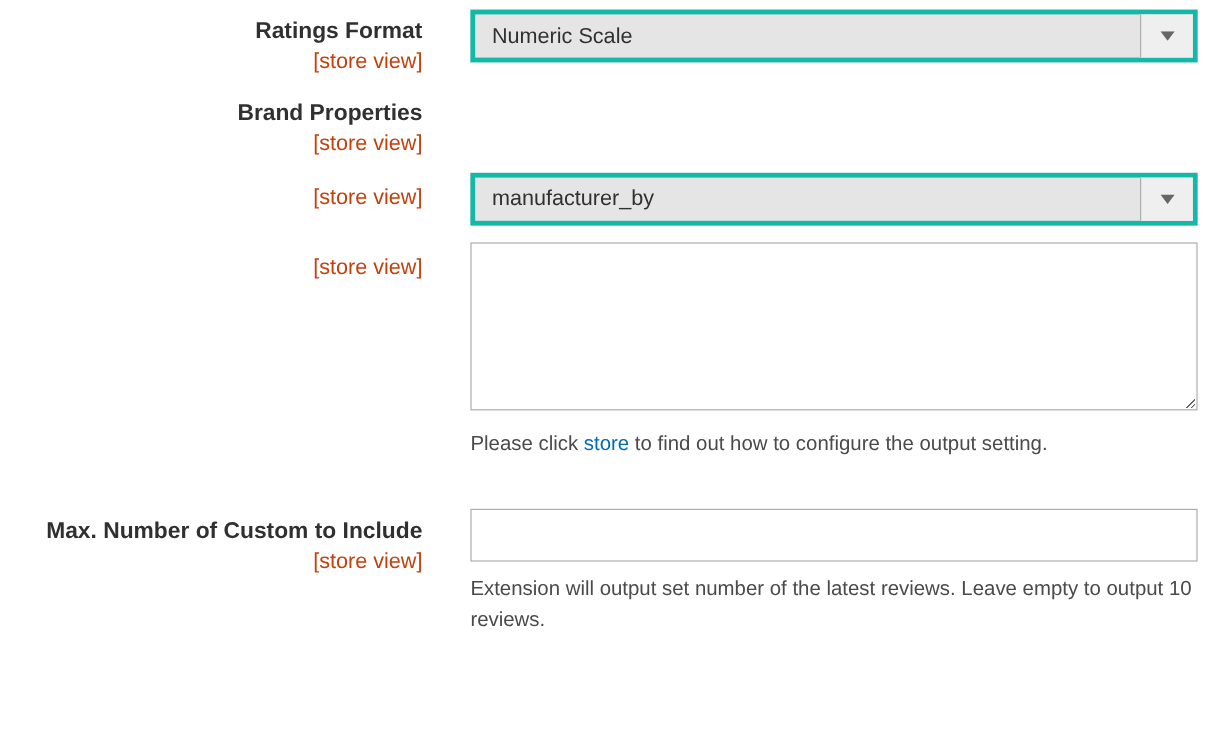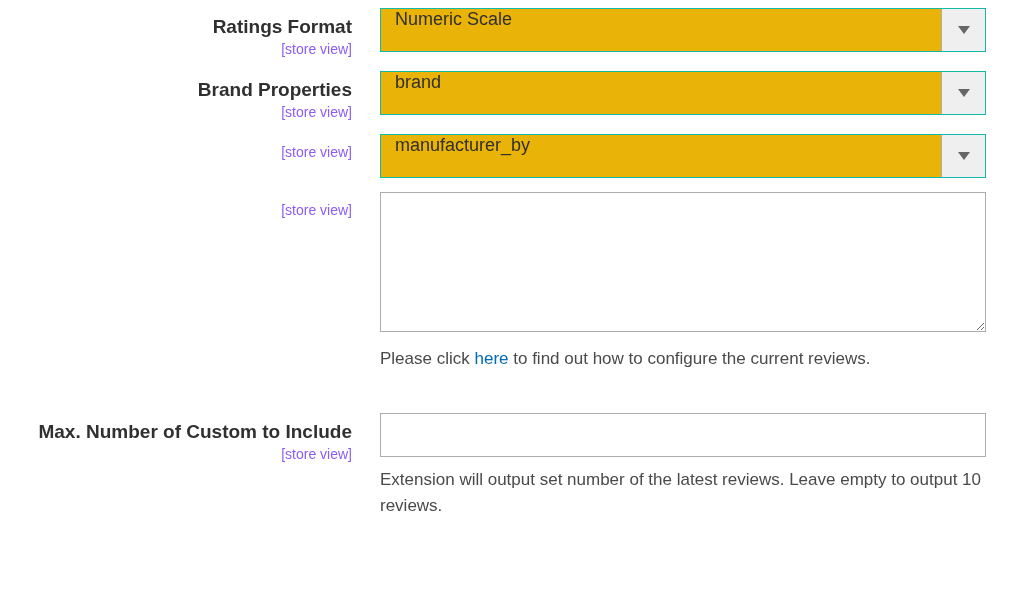--- a/index.html
+++ b/index.html
@@ -11,50 +11,52 @@
     color: #333;
     width: 1024px;
   }
   .form-wrap {
     padding: 8px 18px 20px 0;
   }
   .field-row {
     display: flex;
     align-items: flex-start;
     margin-bottom: 14px;
+    gap: 12px;
   }
   .label-col {
     width: 380px;
     min-width: 380px;
     text-align: right;
     padding-right: 28px;
     padding-top: 8px;
   }
   .label-main {
     font-weight: 600;
     font-size: 19px;
     color: #303030;
     line-height: 1.2;
   }
   .label-scope {
-    font-size: 14px;
-    color: #8b5cf6;
+    font-size: 18px;
+    color: #c2410c;
     margin-top: 2px;
   }
   .control-col {
     flex: 1;
     max-width: 606px;
   }
   .select-wrap {
     position: relative;
     width: 100%;
     height: 44px;
-    border: 1px solid #14b8a6;
-    background: #eab308;
+    border: 4px solid #14b8a6;
+    background: #e5e5e5;
     display: flex;
+    align-items: center;
   }
   .select-value {
     flex: 1;
     padding: 0 14px;
     font-size: 18px;
     color: #303030;
   }
   .select-caret {
     width: 44px;
     height: 100%;
@@ -116,30 +118,20 @@
         </div>
       </div>
     </div>
   </div>
 
   <div class="field-row">
     <div class="label-col">
       <div class="label-main">Brand Properties</div>
       <div class="label-scope">[store view]</div>
     </div>
-    <div class="control-col">
-      <div class="select-wrap">
-        <div class="select-value">brand</div>
-        <div class="select-caret">
-          <svg width="12" height="8" viewBox="0 0 12 8">
-              <polygon points="0,0 12,0 6,8" fill="#666"></polygon>
-            </svg>
-        </div>
-      </div>
-    </div>
   </div>
 
   <div class="field-row">
     <div class="label-col">
       <div class="label-scope">[store view]</div>
     </div>
     <div class="control-col">
       <div class="select-wrap">
         <div class="select-value">manufacturer_by</div>
         <div class="select-caret">
@@ -151,21 +143,21 @@
     </div>
   </div>
 
   <div class="field-row">
     <div class="label-col">
       <div class="label-scope">[store view]</div>
     </div>
     <div class="control-col">
       <textarea class="textarea" style=""></textarea>
       <div class="hint">
-        <span>Please click </span><a href="#">here</a><span> to find out how to configure the current reviews.</span>
+        <span>Please click </span><a href="#">store</a><span> to find out how to configure the output setting.</span>
       </div>
     </div>
   </div>
 
   <div class="spacer-row"></div>
 
   <div class="field-row">
     <div class="label-col">
       <div class="label-main">Max. Number of Custom to Include</div>
       <div class="label-scope">[store view]</div>

